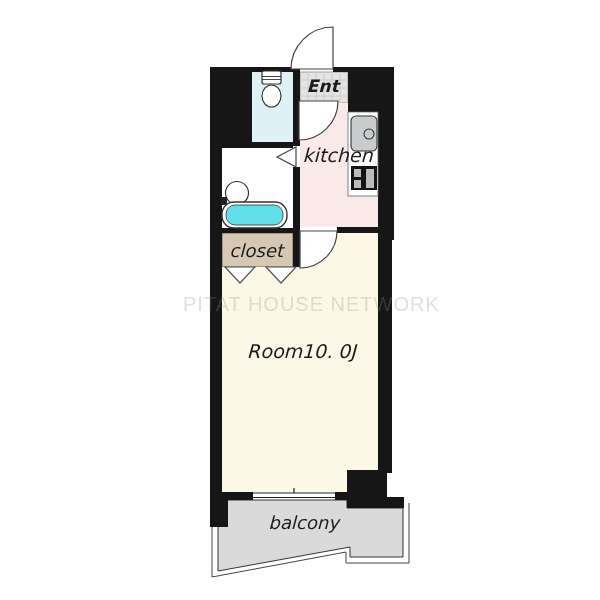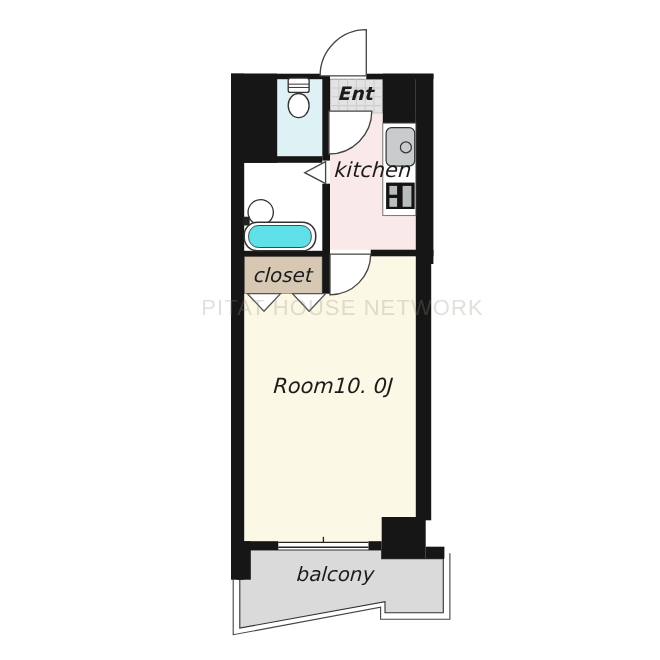--- a/index.html
+++ b/index.html
@@ -20,21 +20,21 @@
     line-height:1;
     transform:skewX(-4deg);
   }
   .lbl-ent{left:300px;top:78px;width:48px;font-size:17px;font-weight:bold;}
   .lbl-kitchen{left:298px;top:146px;width:82px;font-size:19px;font-weight:500;}
   .lbl-closet{left:222px;top:242px;width:71px;font-size:18px;font-weight:500;}
   .lbl-room{left:224px;top:342px;width:158px;font-size:19px;font-weight:500;}
   .lbl-balcony{left:240px;top:514px;width:130px;font-size:18px;font-weight:500;}
   .watermark{
     position:absolute;
-    left:183px;top:269px;
+    left:183px;top:293px;
     font-family:"Liberation Sans", sans-serif;
     font-style:normal;
     font-size:20px;
     letter-spacing:1px;
     color:rgba(148,144,124,0.28);
     white-space:nowrap;
     z-index:50;
     text-align:center;
   }
 </style>

